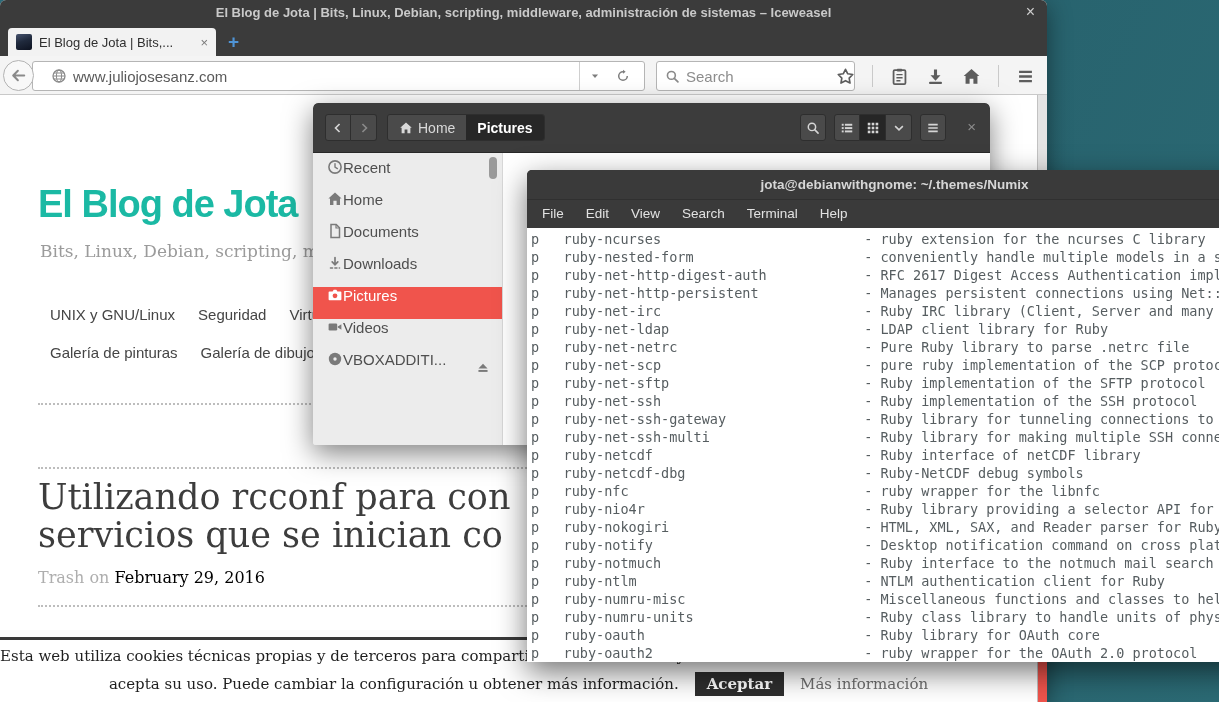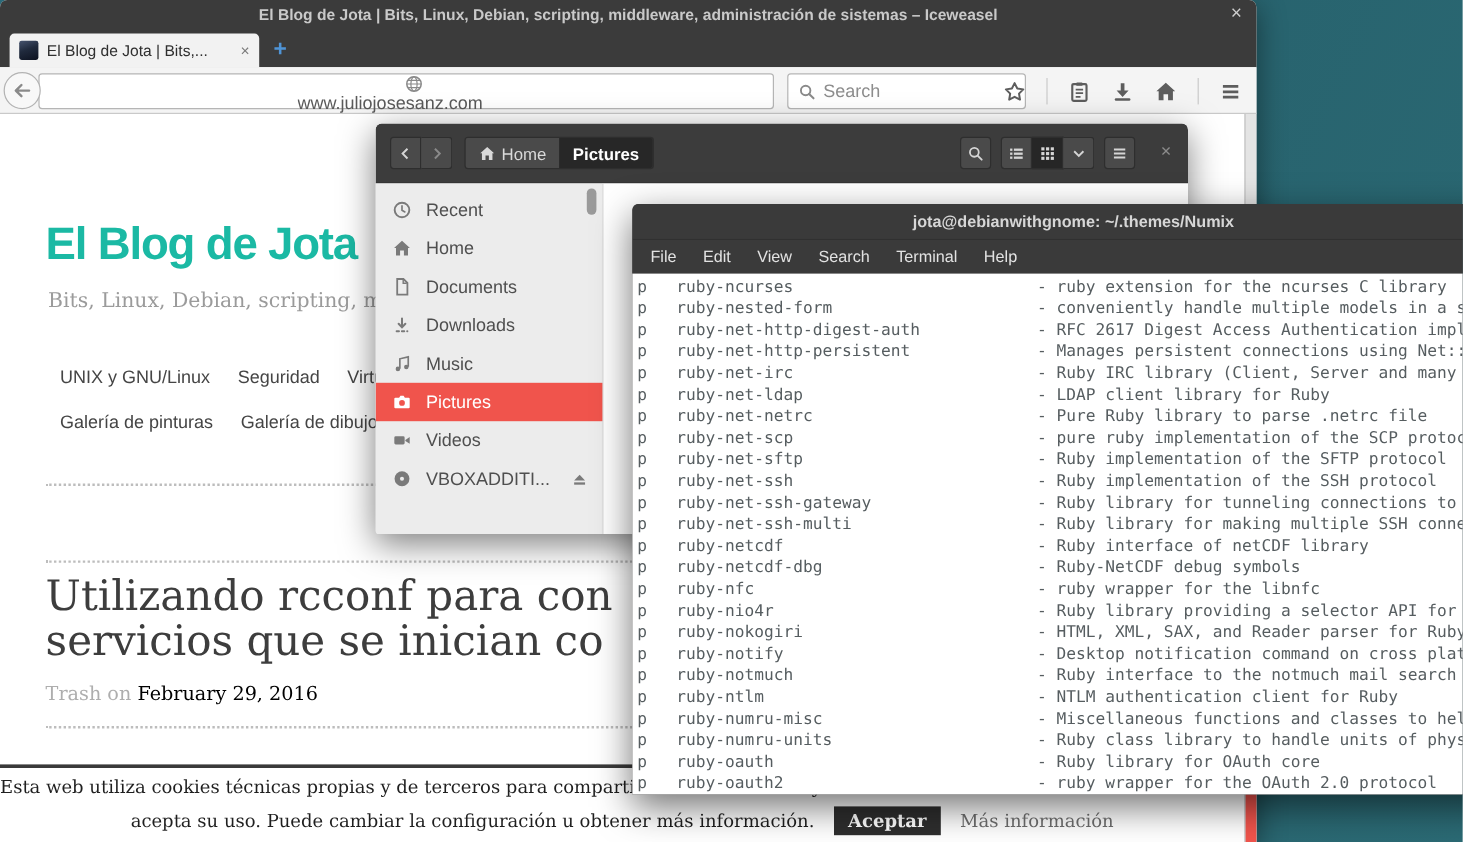--- a/index.html
+++ b/index.html
@@ -25,21 +25,21 @@
              background:linear-gradient(160deg,#46536e 0%,#202a3d 45%,#0d1220 100%); }
   .tab-title { flex:1; font-size:13px; color:#2f2f2f; white-space:nowrap; overflow:hidden; }
   .tab-close { font-size:13px; color:#7a7a7a; }
   .newtab { position:absolute; left:228px; top:3px; font-size:19px; font-weight:bold; color:#4f94d6; line-height:28px; }
   .b-toolbar { position:absolute; left:0; top:56px; width:100%; height:39px; background:#f4f4f4;
                border-bottom:1px solid #c9c9c9; }
   .back-btn { position:absolute; left:3px; top:4px; width:31px; height:31px; border-radius:50%;
               background:#f8f8f8; border:1px solid #b3b3b3; z-index:2; display:flex; align-items:center; justify-content:center; }
   .back-btn .ico { width:17px; height:17px; color:#8a8a8a; }
   .urlbox { position:absolute; left:32px; top:5px; width:613px; height:30px; background:#fff;
-            border:1px solid #b5b5b5; border-radius:3px; display:flex; align-items:center; padding-left:18px;flex-direction:column; }
+            border:1px solid #b5b5b5; border-radius:3px; display:flex; align-items:center; padding-left:18px; }
   .urlbox .ico { margin-right:6px; color:#8a8a8a; }
   .url-input { flex:1; border:none; outline:none; font-family:"Liberation Sans",sans-serif;
                font-size:15px; color:#5a5a5a; background:transparent; min-width:0; }
   .url-extra { display:flex; align-items:center; height:100%; border-left:1px solid #cfcfcf; padding:0 8px; gap:8px; }
   .url-extra .ico { width:14px; height:14px; color:#7d7d7d; }
   .searchbox { position:absolute; left:656px; top:5px; width:199px; height:30px; background:#fff;
                border:1px solid #b5b5b5; border-radius:3px; display:flex; align-items:center; padding:0 8px; gap:6px; }
   .searchbox .ico { width:15px; height:15px; color:#8a8a8a; }
   .search-input { flex:1; border:none; outline:none; font-family:"Liberation Sans",sans-serif;
                   font-size:15px; color:#555; background:transparent; min-width:0; }
@@ -99,21 +99,21 @@
             align-items:center; justify-content:center; border-radius:3px; }
   .n-group .n-abtn { border-radius:0; border-left:none; }
   .n-group .n-abtn:first-child { border-radius:3px 0 0 3px; border-left:1px solid #2e2e2e; }
   .n-group .n-abtn:last-child { border-radius:0 3px 3px 0; }
   .n-abtn .ico { width:14px; height:14px; color:#d5d5d5; }
   .n-abtn.active { background:#262626; }
   .n-close { position:absolute; right:14px; top:16px; color:#8c8c8c; font-size:15px; line-height:1; }
   .n-body { position:absolute; left:0; top:50px; width:100%; bottom:0; }
   .n-sidebar { position:absolute; left:0; top:0; width:190px; height:100%; background:#ececec;
                border-right:1px solid #d8d8d8; padding-top:6px; }
-  .side-row { height:32px; display:flex; align-items:center; gap:12px; padding-left:14px;
+  .side-row { height:32px; display:flex; align-items:flex-start; padding-left:14px;
               font-size:15px; color:#4f4f4f; position:relative; }
   .side-row .ico { color:#7a7a7a; --lens:#ececec; }
   .side-row.selected { background:#f0544c; color:#fff; }
   .side-row.selected .ico { color:#fff; --lens:#f0544c; }
   .side-eject { position:absolute; right:12px; top:9px; width:14px; height:14px; color:#7a7a7a; }
   .n-content { position:absolute; left:190px; top:0; right:0; height:100%; background:#fff; }
   .n-thumb { position:absolute; left:-14px; top:4px; width:8px; height:22px; background:#9a9a9a; border-radius:4px; }
 
   
   .terminal { position:absolute; left:484px; top:170px; width:735px; height:492px; background:#3a3a3a;
@@ -378,30 +378,20 @@
           </div>
           <div class="side-row">
             <span class="ico">
               <svg viewBox="0 0 16 16">
                 <path d="M8 2.5v6.8M5.2 6.8 8 9.8l2.8-3" fill="none" stroke="currentColor" stroke-width="1.7" stroke-linecap="round"></path>
                 <path d="M3.5 13h9" stroke="currentColor" stroke-width="1.6" stroke-linecap="round" stroke-dasharray="2 2.4"></path>
               </svg>
             </span>
             <span>Downloads</span>
           </div>
-          <div class="side-row">
-            <span class="ico">
-              <svg viewBox="0 0 16 16">
-                <path d="M6.2 12.2V4l7-1.6v8.2" fill="none" stroke="currentColor" stroke-width="1.4"></path>
-                <circle cx="4.6" cy="12.4" r="1.9" fill="currentColor"></circle>
-                <circle cx="11.6" cy="10.8" r="1.9" fill="currentColor"></circle>
-              </svg>
-            </span>
-            <span>Music</span>
-          </div>
           <div class="side-row selected">
             <span class="ico">
               <svg viewBox="0 0 16 16">
                 <path d="M5.6 4.4 6.7 2.8h2.6l1.1 1.6h3.1a.9.9 0 0 1 .9.9v7a.9.9 0 0 1-.9.9H2.5a.9.9 0 0 1-.9-.9v-7a.9.9 0 0 1 .9-.9Z" fill="currentColor"></path>
                 <circle cx="8" cy="8.8" r="2.4" fill="var(--lens,#ededed)"></circle>
               </svg>
             </span>
             <span>Pictures</span>
           </div>
           <div class="side-row">

